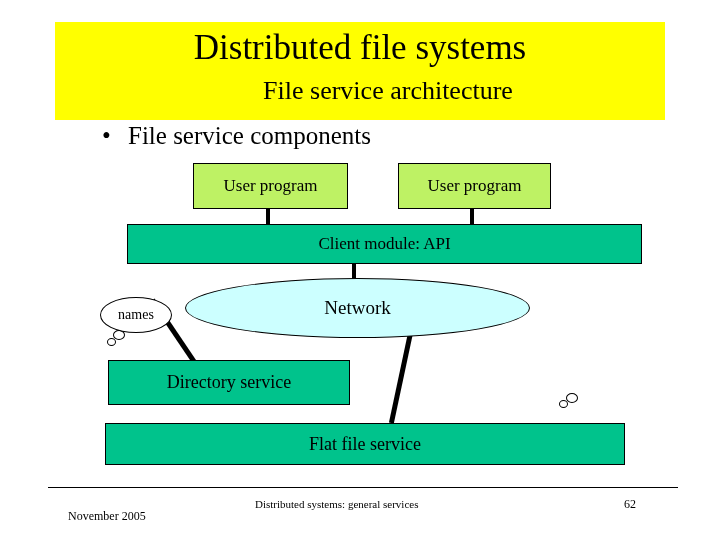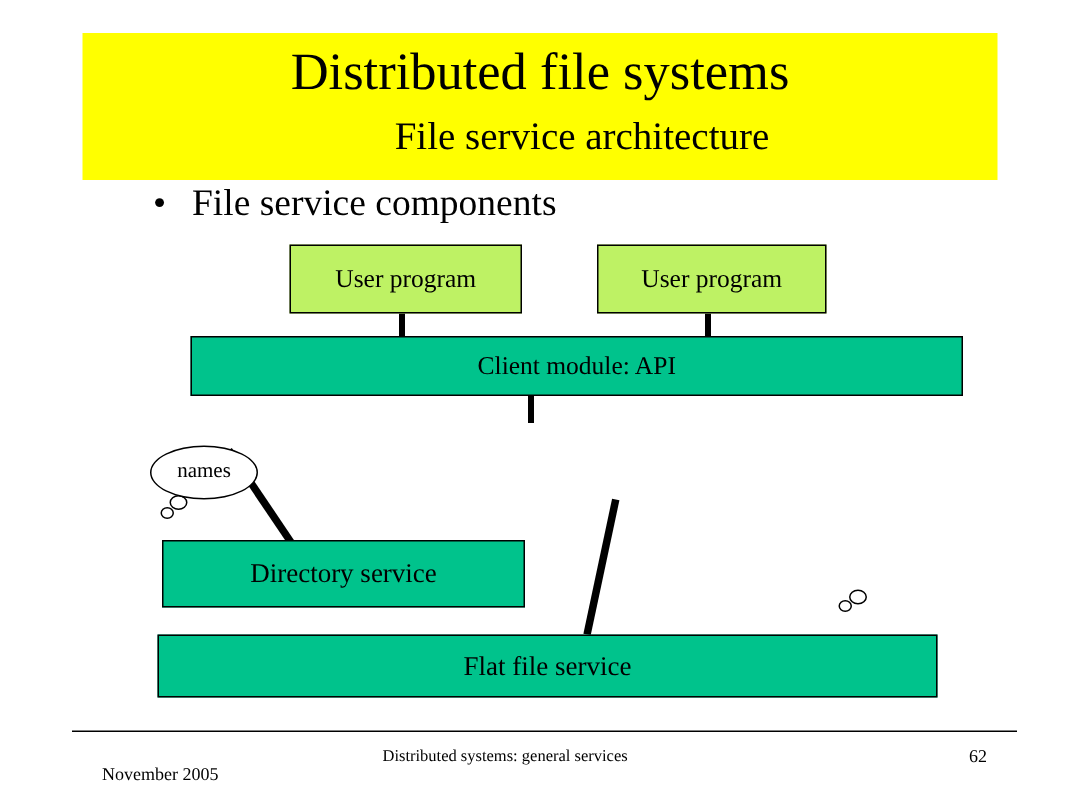--- a/index.html
+++ b/index.html
@@ -179,21 +179,21 @@
     height: 1px;
     background: #000000;
   }
   .footer-text {
     position: absolute;
     font-family: "Liberation Serif", serif;
     color: #000000;
   }
   #footer-date { left: 68px; top: 497px; font-size: 12px; margin-top: 12px; }
   #footer-center { left: 255px; top: 498px; font-size: 11px; }
-  #footer-page { left: 646px; top: 497px; font-size: 12px; }
+  #footer-page { left: 624px; top: 497px; font-size: 12px; }
 </style>
 </head>
 <body>
 
 <div id="slide">
 
   <div class="title-banner">
     <div class="title-main">Distributed file systems</div>
     <div class="title-sub">File service architecture</div>
   </div>
@@ -204,20 +204,21 @@
 
   <div class="link" id="link-up1"></div>
   <div class="link" id="link-up2"></div>
   <div class="link" id="link-cm-net"></div>
   <div class="link" id="link-net-dir"></div>
   <div class="link" id="link-net-flat"></div>
 
   <div class="box box-yellow" id="user-prog-1">User program</div>
   <div class="box box-yellow" id="user-prog-2">User program</div>
   <div class="box box-green" id="client-module">Client module: API</div>
+  <div id="network-ellipse">Network</div>
   <div class="box box-green" id="directory-service">Directory service</div>
   <div class="box box-green" id="flat-file-service">Flat file service</div>
 
   <div class="tail" id="names-tail1"></div>
   <div class="tail" id="names-tail2"></div>
   <div class="callout" id="callout-names">names</div>
 
   <div class="tail" id="ufid-tail1"></div>
   <div class="tail" id="ufid-tail2"></div>
 

